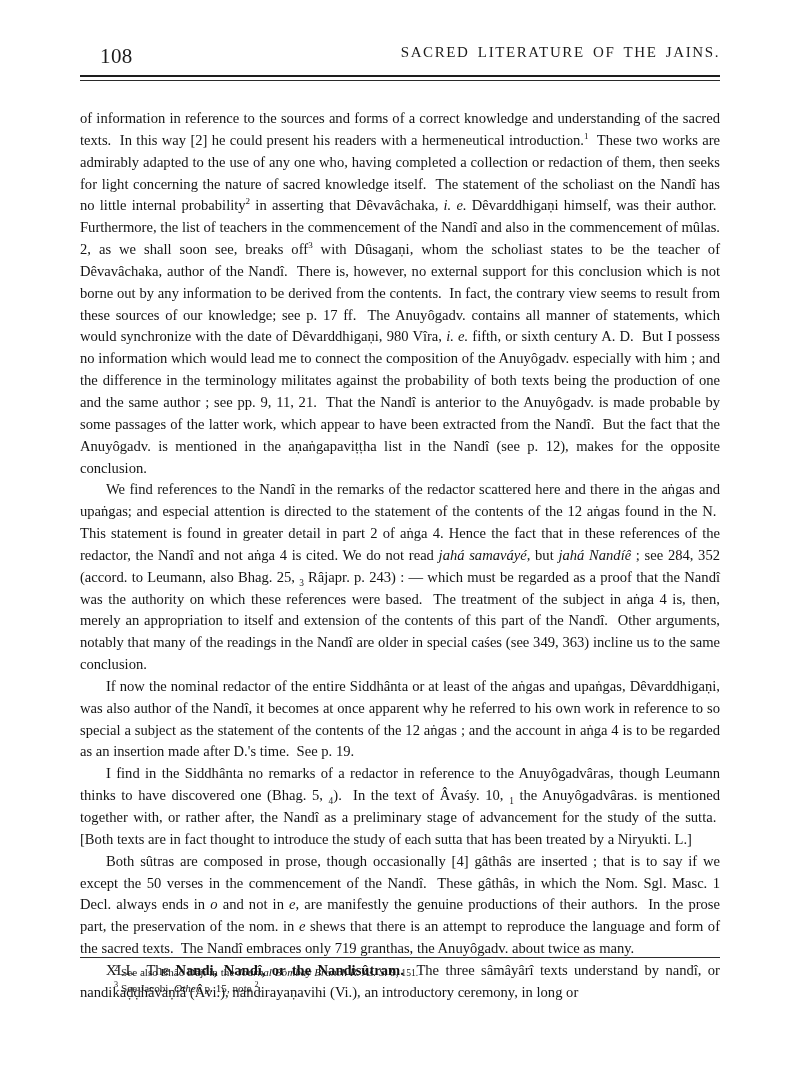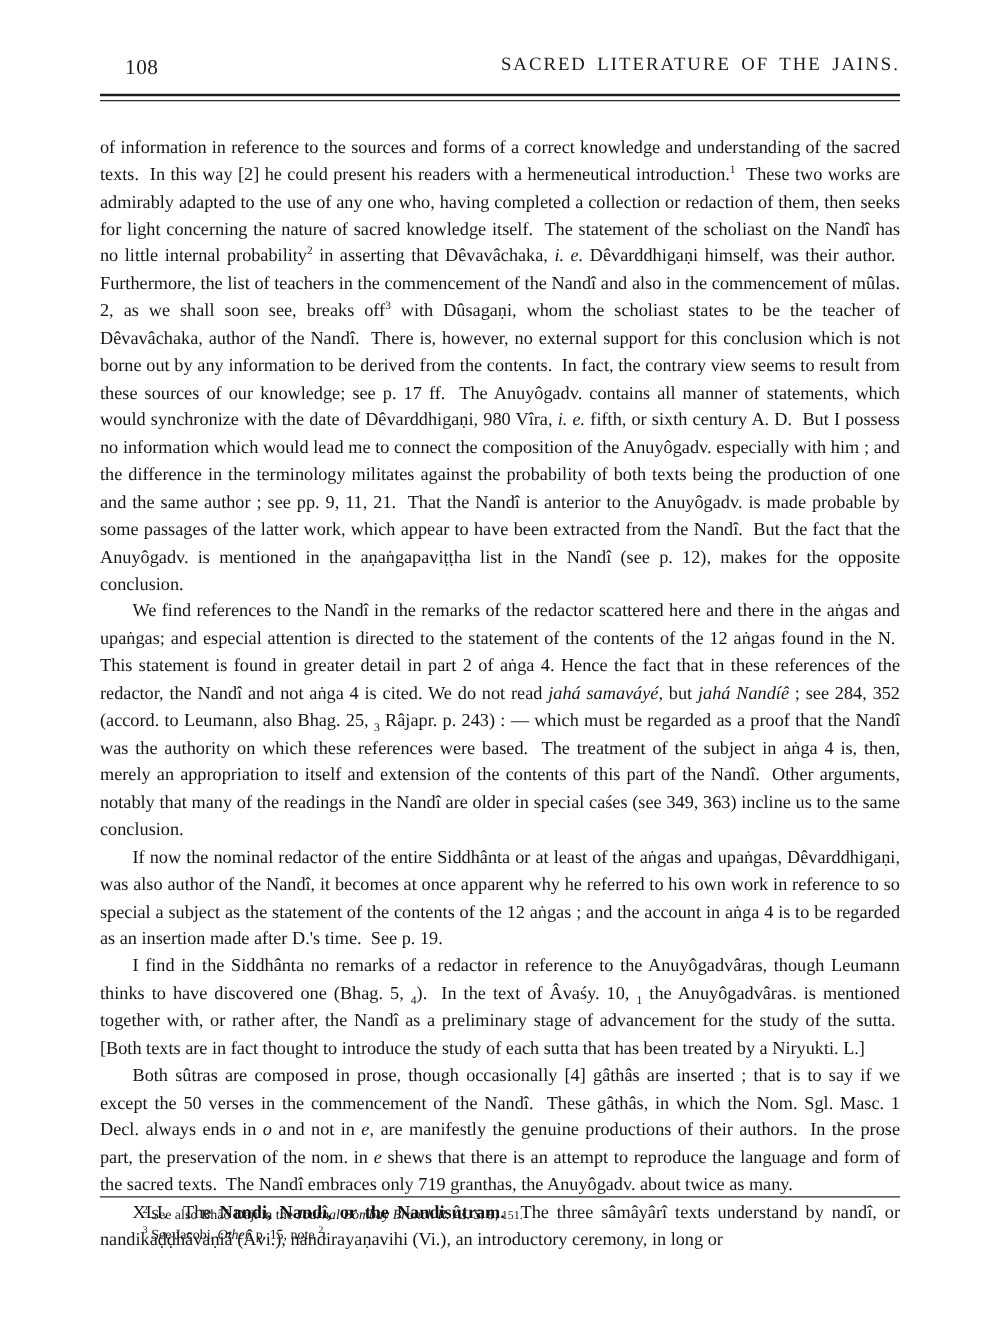--- a/index.html
+++ b/index.html
@@ -29,21 +29,21 @@
     position: absolute;
     left: 80px;
     top: 44px;
     width: 640px;
     height: 24px;
   }
   .folio {
     position: absolute;
     left: 20px;
     top: 0;
-    font-size: 17px;
+    font-size: 21px;
     letter-spacing: 0.4px;
     color: #1b1b1b;
   }
   .head-title {
     position: absolute;
     left: 0;
     top: 0;
     width: 640px;
     text-align: right;
     font-size: 15px;

